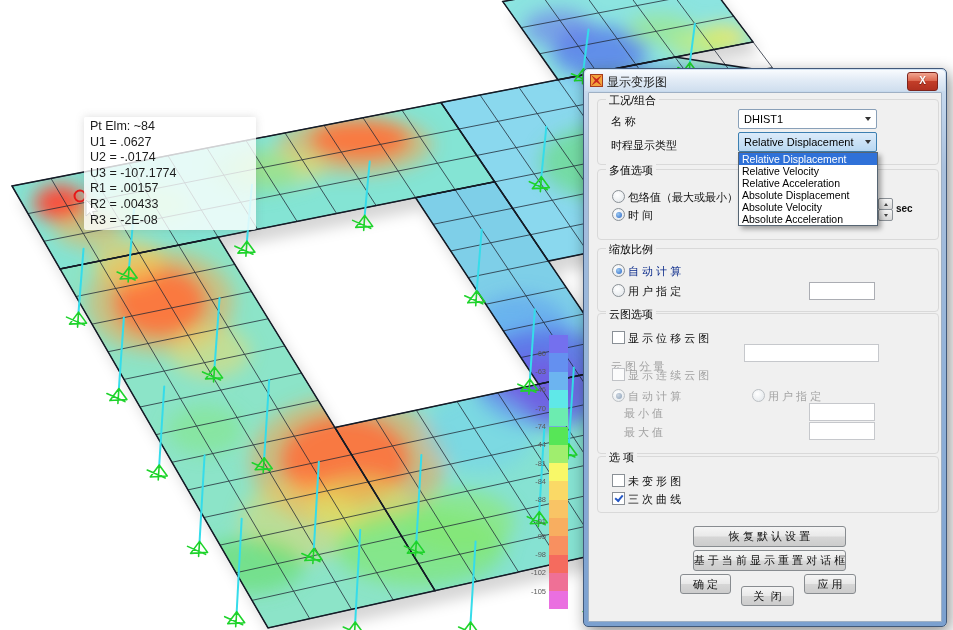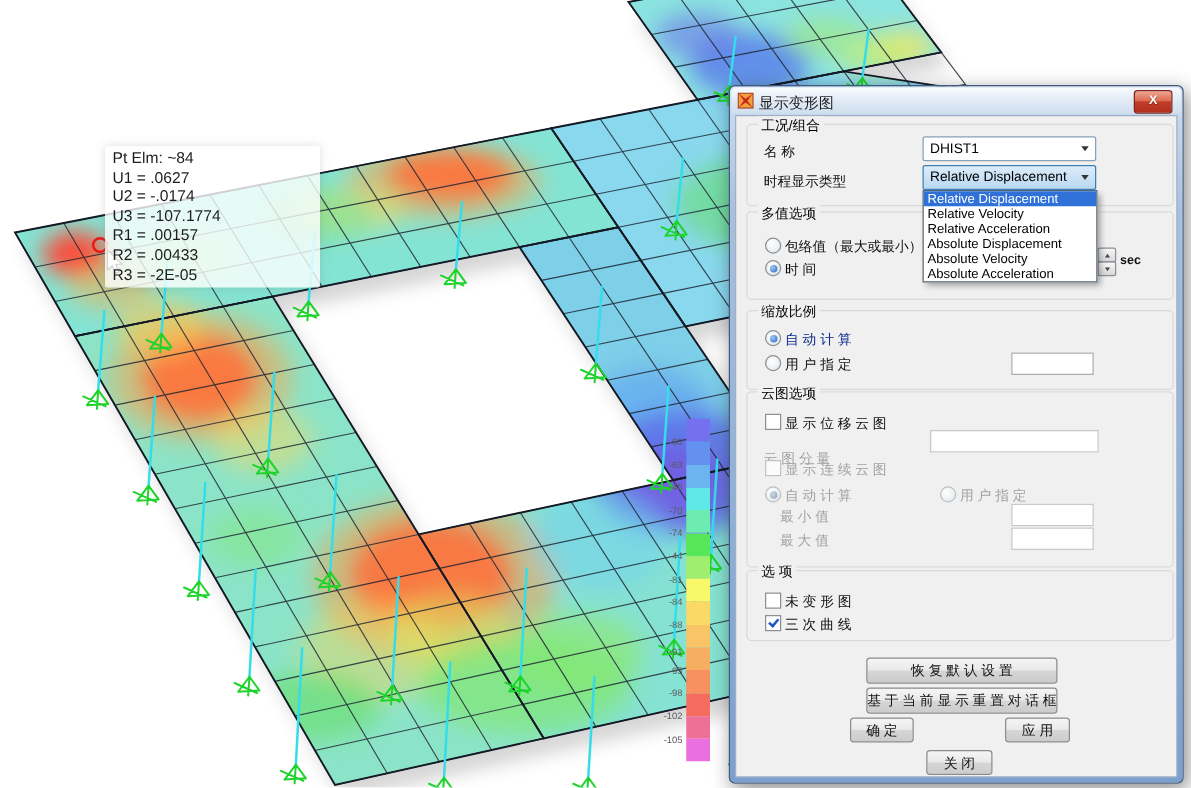--- a/index.html
+++ b/index.html
@@ -357,21 +357,21 @@
     <path d="M 26 18 L 26 34 L 29.8 30.6 L 32.4 36.6 L 35.2 35.4 L 32.6 29.6 L 37.6 29.2 Z" fill="#ffffff" stroke="#222" stroke-width="0.9"></path>
   </svg>
 
   <div class="abs tooltip" id="tooltip-box">
       <div>Pt Elm: ~84</div>
       <div>U1 = .0627</div>
       <div>U2 = -.0174</div>
       <div>U3 = -107.1774</div>
       <div>R1 = .00157</div>
       <div>R2 = .00433</div>
-      <div>R3 = -2E-05</div>
+      <div>R3 = -2E-08</div>
     </div>
 
   <div class="abs colorbar" id="colorbar">
       <div class="cb-seg" style="top: 4px; height: 18.3px; background: rgb(116, 112, 238);"></div>
       <div class="cb-seg" style="top: 22.3px; height: 18.3px; background: rgb(100, 144, 240);"></div>
       <div class="cb-seg" style="top: 40.6px; height: 18.3px; background: rgb(108, 180, 240);"></div>
       <div class="cb-seg" style="top: 58.9px; height: 18.3px; background: rgb(95, 232, 232);"></div>
       <div class="cb-seg" style="top: 77.2px; height: 18.3px; background: rgb(108, 236, 176);"></div>
       <div class="cb-seg" style="top: 95.5px; height: 18.3px; background: rgb(87, 230, 87);"></div>
       <div class="cb-seg" style="top: 113.8px; height: 18.3px; background: rgb(160, 238, 110);"></div>
@@ -407,21 +407,21 @@
       </svg>
       <span class="dlg-title">显示变形图</span>
       <div class="close-btn">X</div>
     </div>
 
     <div class="client">
 
       <div class="group" style="left:8px;top:6px;width:340px;height:64px;">
         <span class="group-label">工况/组合</span>
       </div>
-      <span class="lbl" style="left:22px;top:21px;">名 称</span>
+      <span class="lbl" style="left:22px;top:21px;font-family:Liberation Serif, serif;">名 称</span>
       <div class="combo" style="left:149px;top:16px;width:132px;height:18px;">
         <span>DHIST1</span>
         <span class="arrowbox">
             <span class="tri-down"></span>
           </span>
       </div>
       <span class="lbl" style="left:22px;top:45px;">时程显示类型</span>
       <div class="combo focus" style="left:149px;top:39px;width:132px;height:18px;">
         <span>Relative Displacement</span>
         <span class="arrowbox">
@@ -485,17 +485,17 @@
         <span class="group-label">选 项</span>
       </div>
       <span class="checkbox" style="left:23px;top:381px;"></span>
       <span class="lbl" style="left:39px;top:381px;">未 变 形 图</span>
       <span class="checkbox checked" style="left:23px;top:399px;"></span>
       <span class="lbl" style="left:39px;top:399px;">三 次 曲 线</span>
 
       <div class="btn" style="left:104px;top:457px;width:151px;height:19px;">基 于 当 前 显 示 重 置 对 话 框</div>
       <div class="btn" style="left:104px;top:433px;width:151px;height:19px;">恢 复 默 认 设 置</div>
       <div class="btn" style="left:91px;top:481px;width:49px;height:18px;">确 定</div>
-      <div class="btn" style="left:152px;top:507px;width:51px;height:18px;">关 闭</div>
+      <div class="btn" style="left:152px;top:493px;width:51px;height:18px;font-family:Liberation Mono, monospace;">关 闭</div>
       <div class="btn" style="left:215px;top:481px;width:50px;height:18px;">应 用</div>
     </div>
   </div>
 </div>
 
 </body></html>

